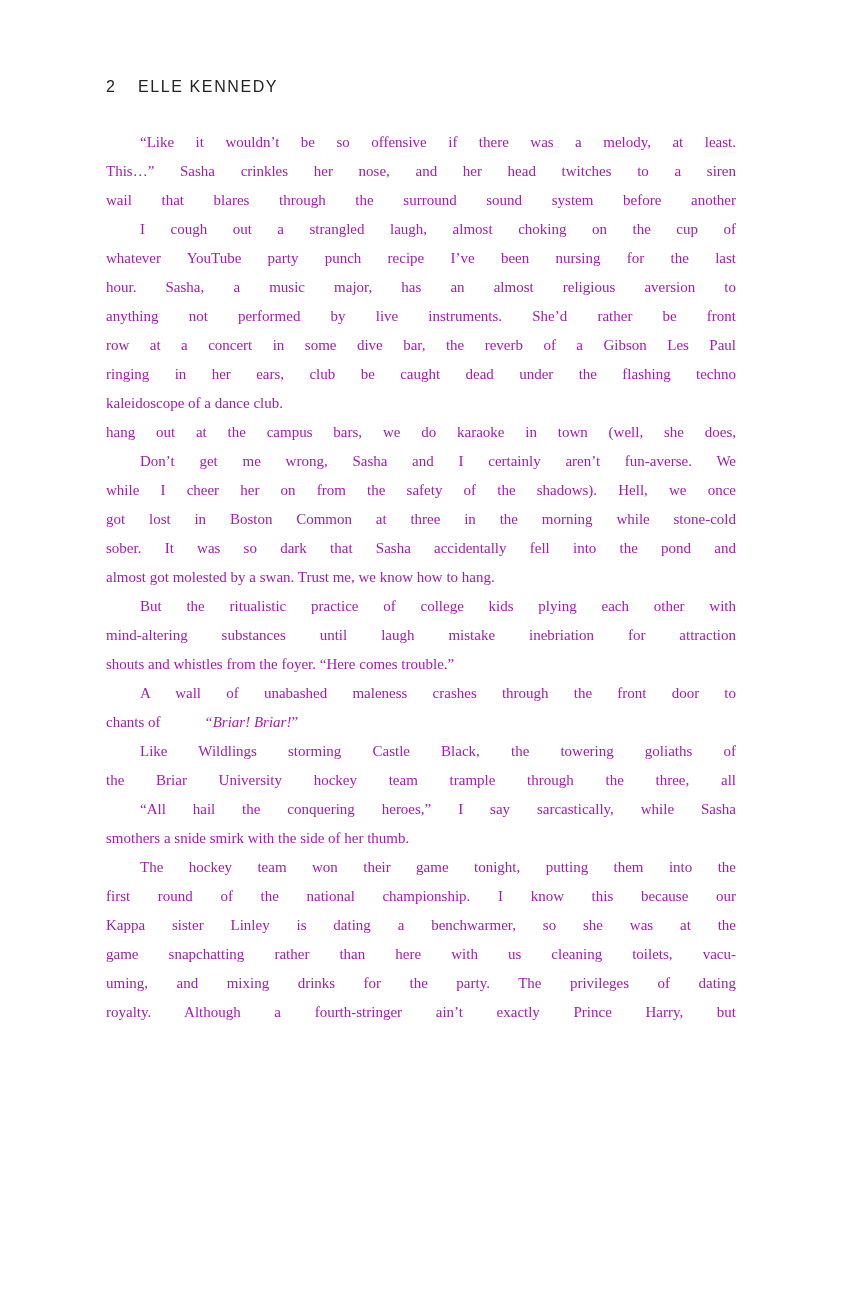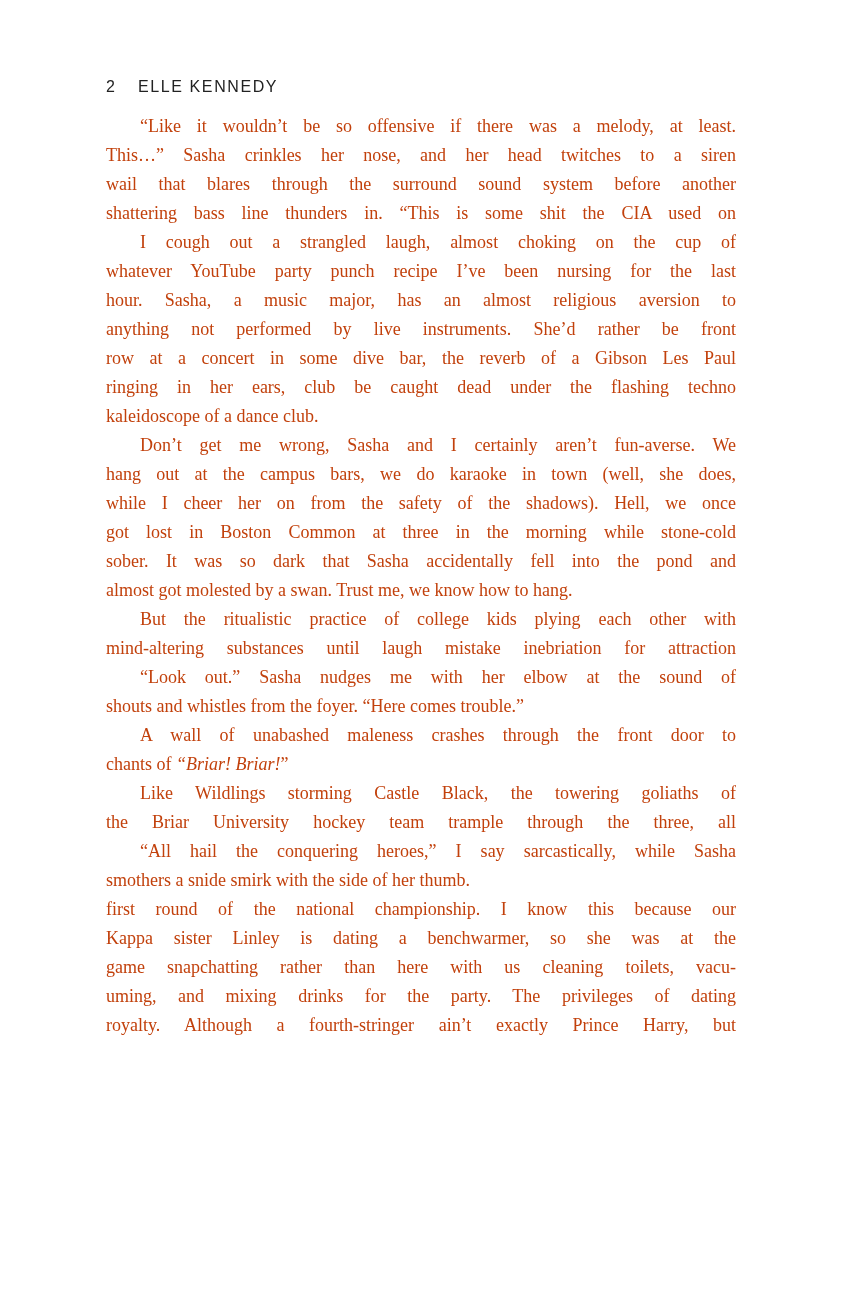--- a/index.html
+++ b/index.html
@@ -25,106 +25,106 @@
       display: flex;
       gap: 0;
     }
     .running-head .page-num {
       display: inline-block;
       width: 32px;
     }
     .body-text {
       position: absolute;
       left: 106px;
-      top: 112px;
+      top: 128px;
       width: 630px;
       font-family: "Liberation Serif", serif;
-      font-size: 18px;
-      color: #c2410c;
+      font-size: 15px;
+      color: #a21caf;
     }
     .line {
       height: 29px;
       line-height: 29px;
       white-space: nowrap;
       text-align: justify;
       text-align-last: justify;
       overflow: hidden;
     }
     .line.last {
       text-align-last: left;
     }
     .line.indent {
       padding-left: 34px;
     }
     .line em {
       font-style: italic;
+      margin-left: 40px;
     }
   </style>
 </head>
 <body>
 
 <div class="running-head">
   <span class="page-num">2</span>
   <span>ELLE KENNEDY</span>
 </div>
 
 <div class="body-text">
 
   <div>
     <div class="line indent">“Like it wouldn’t be so offensive if there was a melody, at least.</div>
     <div class="line">This…” Sasha crinkles her nose, and her head twitches to a siren</div>
     <div class="line">wail that blares through the surround sound system before another</div>
-    <div class="line">shattering bass line thunders in. “This is some shit the CIA used on</div>
   </div>
 
   <div>
     <div class="line indent">I cough out a strangled laugh, almost choking on the cup of</div>
     <div class="line">whatever YouTube party punch recipe I’ve been nursing for the last</div>
     <div class="line">hour. Sasha, a music major, has an almost religious aversion to</div>
     <div class="line">anything not performed by live instruments. She’d rather be front</div>
     <div class="line">row at a concert in some dive bar, the reverb of a Gibson Les Paul</div>
     <div class="line">ringing in her ears, club be caught dead under the flashing techno</div>
     <div class="line last">kaleidoscope of a dance club.</div>
   </div>
 
   <div>
+    <div class="line">hang out at the campus bars, we do karaoke in town (well, she does,</div>
     <div class="line indent">Don’t get me wrong, Sasha and I certainly aren’t fun-averse. We</div>
-    <div class="line">hang out at the campus bars, we do karaoke in town (well, she does,</div>
     <div class="line">while I cheer her on from the safety of the shadows). Hell, we once</div>
     <div class="line">got lost in Boston Common at three in the morning while stone-cold</div>
     <div class="line">sober. It was so dark that Sasha accidentally fell into the pond and</div>
     <div class="line last">almost got molested by a swan. Trust me, we know how to hang.</div>
   </div>
 
   <div>
     <div class="line indent">But the ritualistic practice of college kids plying each other with</div>
     <div class="line">mind-altering substances until laugh mistake inebriation for attraction</div>
   </div>
 
   <div>
-    <div class="line indent">“Look out.” Sasha nudges me with her elbow at the sound of</div>
     <div class="line last">shouts and whistles from the foyer. “Here comes trouble.”</div>
   </div>
 
   <div>
     <div class="line indent">A wall of unabashed maleness crashes through the front door to</div>
     <div class="line last"><span>chants of </span><em>“Briar! Briar!</em><span>”</span></div>
   </div>
 
   <div>
     <div class="line indent">Like Wildlings storming Castle Black, the towering goliaths of</div>
     <div class="line">the Briar University hockey team trample through the three, all</div>
   </div>
 
   <div>
     <div class="line indent">“All hail the conquering heroes,” I say sarcastically, while Sasha</div>
     <div class="line last">smothers a snide smirk with the side of her thumb.</div>
   </div>
 
   <div>
+    <div class="line indent">The hockey team won their game tonight, putting them into the</div>
     <div class="line">first round of the national championship. I know this because our</div>
     <div class="line">Kappa sister Linley is dating a benchwarmer, so she was at the</div>
     <div class="line">game snapchatting rather than here with us cleaning toilets, vacu-</div>
     <div class="line">uming, and mixing drinks for the party. The privileges of dating</div>
     <div class="line">royalty. Although a fourth-stringer ain’t exactly Prince Harry, but</div>
   </div>
 
 </div>
 
 </body></html>

